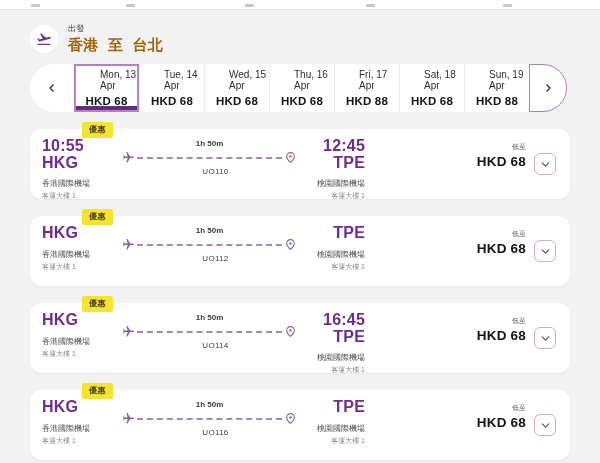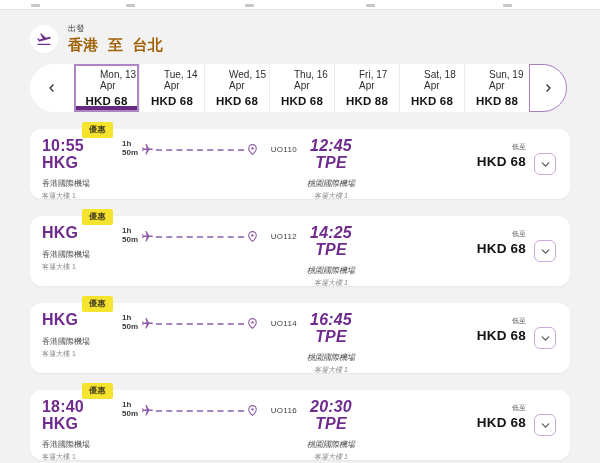--- a/index.html
+++ b/index.html
@@ -35,22 +35,22 @@
   .car-next{width:38px;background:#fff;border:1.5px solid #A97FBC;border-radius:0 26px 26px 0;display:flex;align-items:center;justify-content:center;cursor:pointer;box-sizing:border-box;padding:0;}
 
   
   .flight{position:relative;margin-top:17px;}
   .badge{position:absolute;top:-7px;left:8px;background:#F5E32E;color:#474222;font-size:8px;font-weight:bold;padding:2px 7px 3px;border-radius:2px;z-index:2;letter-spacing:.5px;margin-left:44px;}
   .card{background:#fff;border-radius:12px;height:70px;display:flex;align-items:flex-start;padding:0 14px 0 12px;box-shadow:0 1px 2px rgba(0,0,0,.05);}
   .ep{width:80px;padding-top:9px;flex:0 0 auto;}
   .ep .time{font-size:16px;font-weight:bold;color:#6F2B8D;line-height:1.04;letter-spacing:.2px;}
   .ep .airport{font-size:8px;color:#4a4a4a;margin-top:7px;}
   .ep .terminal{font-size:7px;color:#8a8a8a;margin-top:2px;}
-  .arr{width:68px;text-align:center;font-style:italic;}
-  .mid{width:175px;padding-top:10px;display:flex;flex-direction:row;align-items:center;flex:0 0 auto;}
+  .arr{width:68px;text-align:right;}
+  .mid{width:175px;padding-top:10px;display:flex;flex-direction:column;align-items:center;flex:0 0 auto;}
   .duration{font-size:8px;font-weight:bold;color:#3c3c3c;}
   .route{display:flex;align-items:center;width:100%;margin-top:3px;height:13px;}
   .dash{flex:1;border-top:2px dashed #A385C2;margin:0 2px;height:0;}
   .flightno{font-size:8px;font-weight:normal;color:#3c3c3c;margin-top:3px;letter-spacing:.3px;margin-left:12px;}
   .spacer{flex:1;}
   .price{text-align:right;padding-top:13px;flex:0 0 auto;}
   .price-label{font-size:7px;color:#5c5c5c;}
   .price-val{font-size:13.5px;font-weight:bold;color:#141414;margin-top:2px;letter-spacing:.2px;}
   .expand{width:22px;height:22px;border:1.5px solid #CBA7DA;border-radius:6px;background:#fff;display:flex;align-items:center;justify-content:center;margin-left:8px;align-self:center;cursor:pointer;box-sizing:border-box;padding:0;}
 </style>
@@ -180,21 +180,20 @@
             </svg>
           <span class="dash"></span>
           <svg viewBox="0 0 24 24" width="13" height="13" fill="none" stroke="#8E5BA6" stroke-width="2">
               <path d="M12 21s-7-6.1-7-11a7 7 0 1 1 14 0c0 4.9-7 11-7 11z"></path>
               <circle cx="12" cy="10" r="2.2" fill="#8E5BA6" stroke="none"></circle>
             </svg>
         </div>
         <span class="flightno">UO112</span>
       </div>
       <div class="ep arr">
-        <div class="time">14:25</div>
         <div class="time">TPE</div>
         <div class="airport">桃園國際機場</div>
         <div class="terminal">客運大樓 1</div>
       </div>
       <div class="spacer"></div>
       <div class="price">
         <div class="price-label">低至</div>
         <div class="price-val">HKD 68</div>
       </div>
       <button class="expand">
@@ -243,41 +242,39 @@
             <polyline points="6 9 12 15 18 9"></polyline>
           </svg>
       </button>
     </div>
   </div>
 
   <div class="flight">
     <span class="badge">優惠</span>
     <div class="card">
       <div class="ep">
-        <div class="time">18:40</div>
         <div class="time">HKG</div>
         <div class="airport">香港國際機場</div>
         <div class="terminal">客運大樓 1</div>
       </div>
       <div class="mid">
         <span class="duration">1h 50m</span>
         <div class="route">
           <svg viewBox="0 0 24 24" width="13" height="13" fill="#8E5BA6" style="transform:rotate(90deg)">
               <path d="M21 16v-2l-8-5V3.5c0-.83-.67-1.5-1.5-1.5S10 2.67 10 3.5V9l-8 5v2l8-2.5V19l-2 1.5V22l3.5-1 3.5 1v-1.5L13 19v-5.5l8 2.5z"></path>
             </svg>
           <span class="dash"></span>
           <svg viewBox="0 0 24 24" width="13" height="13" fill="none" stroke="#8E5BA6" stroke-width="2">
               <path d="M12 21s-7-6.1-7-11a7 7 0 1 1 14 0c0 4.9-7 11-7 11z"></path>
               <circle cx="12" cy="10" r="2.2" fill="#8E5BA6" stroke="none"></circle>
             </svg>
         </div>
         <span class="flightno">UO116</span>
       </div>
       <div class="ep arr">
-        <div class="time">20:30</div>
         <div class="time">TPE</div>
         <div class="airport">桃園國際機場</div>
         <div class="terminal">客運大樓 1</div>
       </div>
       <div class="spacer"></div>
       <div class="price">
         <div class="price-label">低至</div>
         <div class="price-val">HKD 68</div>
       </div>
       <button class="expand">

